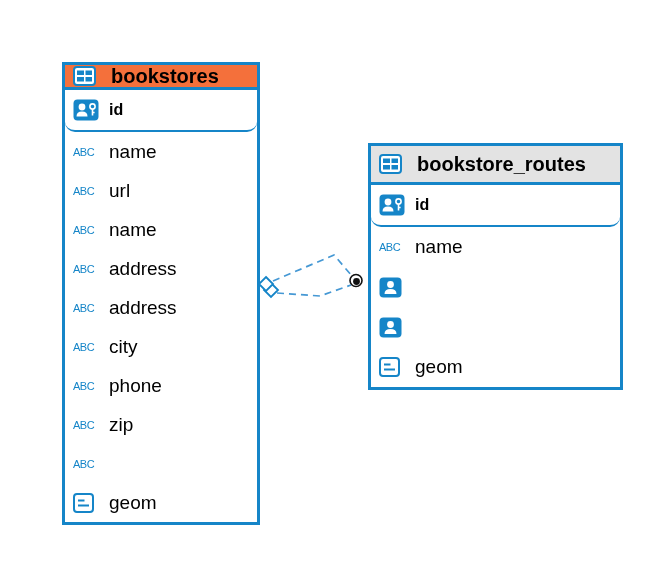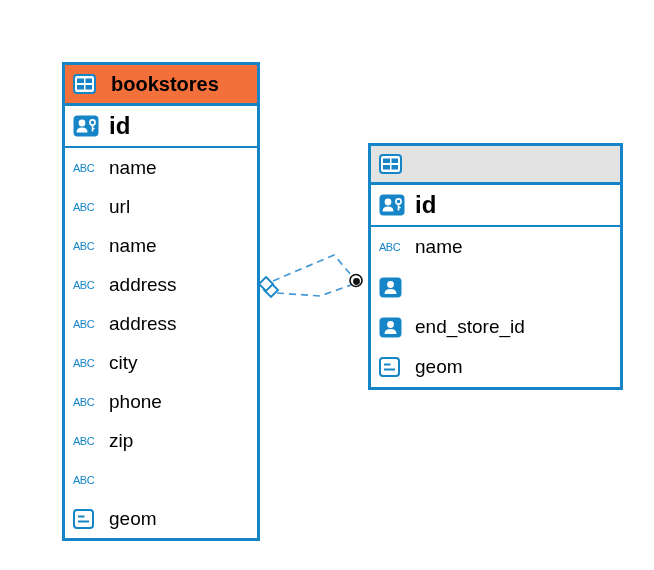--- a/index.html
+++ b/index.html
@@ -24,36 +24,36 @@
     font-weight:bold; font-size:20px;
     white-space:nowrap;
   }
   .hdr-orange { background:#f4703b; }
   .hdr-gray   { background:#e3e3e3; }
 
   .row {
     display:flex; align-items:center; gap:6px;
     padding:0 8px; white-space:nowrap;
   }
-  .pk-row { font-weight:bold; font-size:24px; border-bottom:2px solid #1585c8; }
+  .pk-row { font-weight:bold; font-size:16px; border-bottom:2px solid #1585c8;border-radius:10px; }
   .col-row { font-size:19px; }
 
   .icon-cell {
     width:30px; min-width:30px;
     display:flex; align-items:center; justify-content:flex-start;
   }
   .abc-glyph {
     color:#1585c8; font-weight:normal;
     font-size:11px; letter-spacing:-0.5px;
     font-family:"Liberation Sans", sans-serif;
   }
 
   
   #tbl-bookstores { left:62px; top:62px; width:198px; }
-  #tbl-bookstores .table-header { height:41px; }
+  #tbl-bookstores .table-header { height:25px; }
   #tbl-bookstores .pk-row  { height:42px; }
   #tbl-bookstores .col-row { height:39px; }
 
   
   #tbl-routes { left:368px; top:143px; width:255px; }
   #tbl-routes .table-header { height:39px; }
   #tbl-routes .pk-row  { height:42px; }
   #tbl-routes .col-row { height:40px; }
 
   .connector-layer {
@@ -162,20 +162,21 @@
     <div class="table-header hdr-gray">
       <span class="icon-cell">
         <svg width="23" height="20" viewBox="0 0 23 20">
           <rect x="1" y="1" width="21" height="18" rx="3" fill="#ffffff" stroke="#1585c8" stroke-width="2"></rect>
           <rect x="4" y="4.5" width="7" height="4.5" fill="#1585c8"></rect>
           <rect x="12.5" y="4.5" width="6.5" height="4.5" fill="#1585c8"></rect>
           <rect x="4" y="11" width="7" height="4.5" fill="#1585c8"></rect>
           <rect x="12.5" y="11" width="6.5" height="4.5" fill="#1585c8"></rect>
         </svg>
       </span>
+      <span>bookstore_routes</span>
     </div>
 
     <div class="row pk-row">
       <span class="icon-cell">
         <svg width="26" height="22" viewBox="0 0 26 22">
           <rect x="0.5" y="0.5" width="25" height="21" rx="4" fill="#1585c8"></rect>
           <circle cx="9" cy="8" r="3.4" fill="#ffffff"></circle>
           <path d="M3.5 17.5 Q3.5 12.5 9 12.5 Q14.5 12.5 14.5 17.5 Z" fill="#ffffff"></path>
           <circle cx="19.5" cy="7.5" r="2.6" fill="none" stroke="#ffffff" stroke-width="1.6"></circle>
           <path d="M19.5 10 L19.5 16.5 M19.5 13.5 L21.6 13.5" stroke="#ffffff" stroke-width="1.6" fill="none"></path>
@@ -200,21 +201,20 @@
       </span>
     </div>
     <div class="row col-row">
       <span class="icon-cell">
         <svg width="23" height="21" viewBox="0 0 23 21">
           <rect x="0.5" y="0.5" width="22" height="20" rx="4" fill="#1585c8"></rect>
           <circle cx="11.5" cy="7.5" r="3.4" fill="#ffffff"></circle>
           <path d="M5.5 17 Q5.5 12 11.5 12 Q17.5 12 17.5 17 Z" fill="#ffffff"></path>
         </svg>
       </span>
-      <span>end_store_id</span>
     </div>
     <div class="row col-row">
       <span class="icon-cell">
         <svg width="21" height="20" viewBox="0 0 21 20">
           <rect x="1" y="1" width="19" height="18" rx="3" fill="#ffffff" stroke="#1585c8" stroke-width="2"></rect>
           <path d="M5 7.5 L11.5 7.5 M5 12.5 L16 12.5" stroke="#1585c8" stroke-width="2" fill="none"></path>
         </svg>
       </span>
       <span>geom</span>
     </div>

